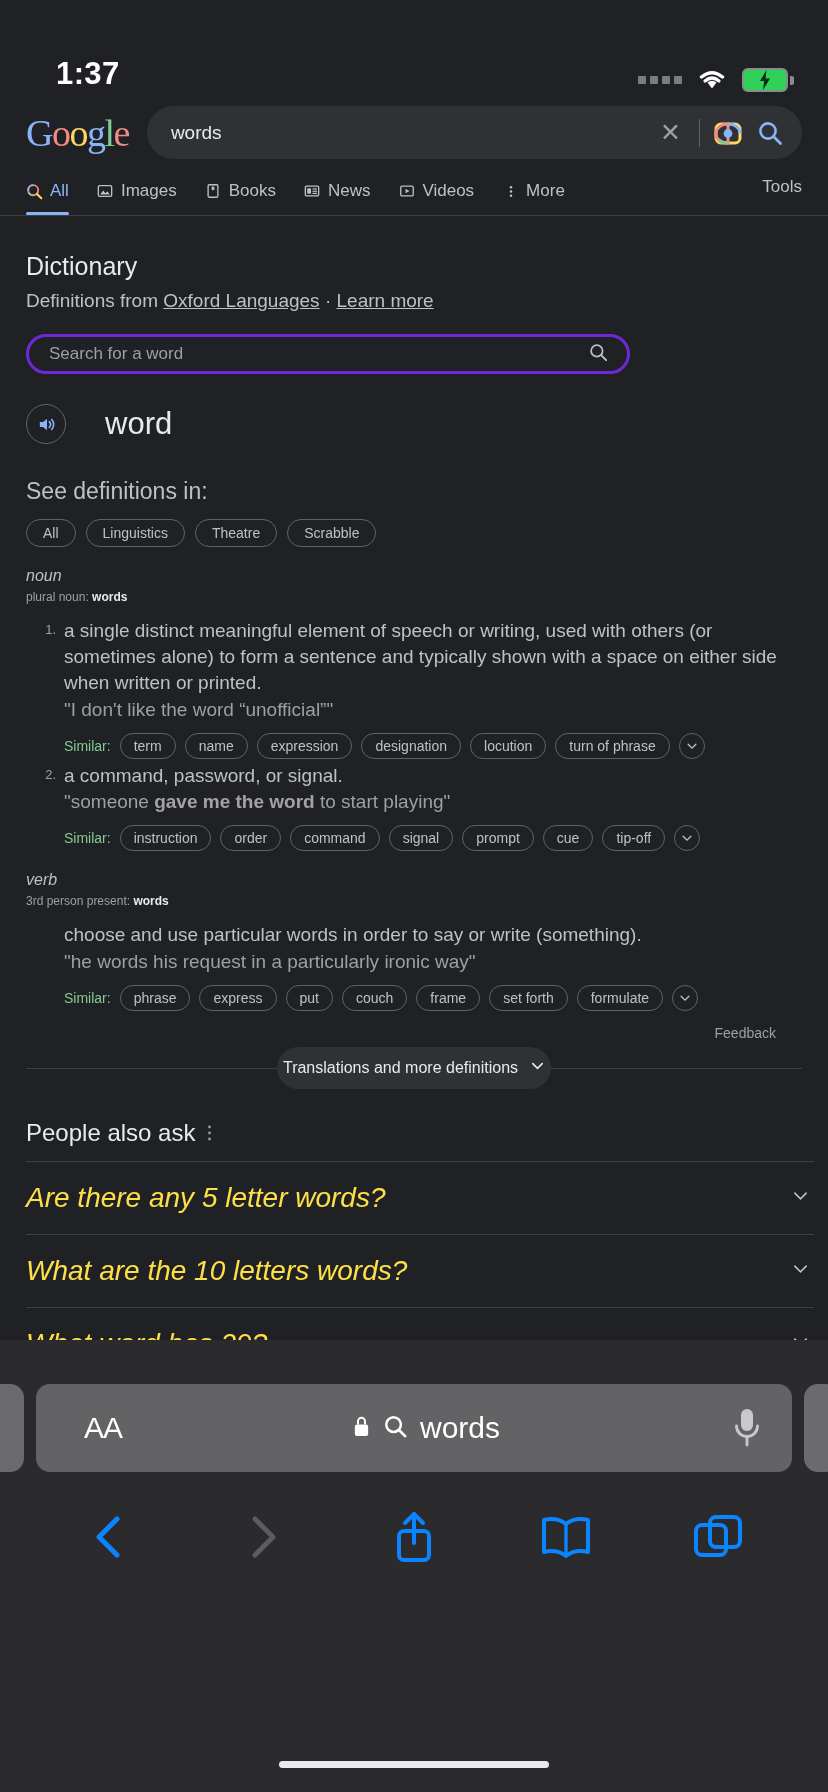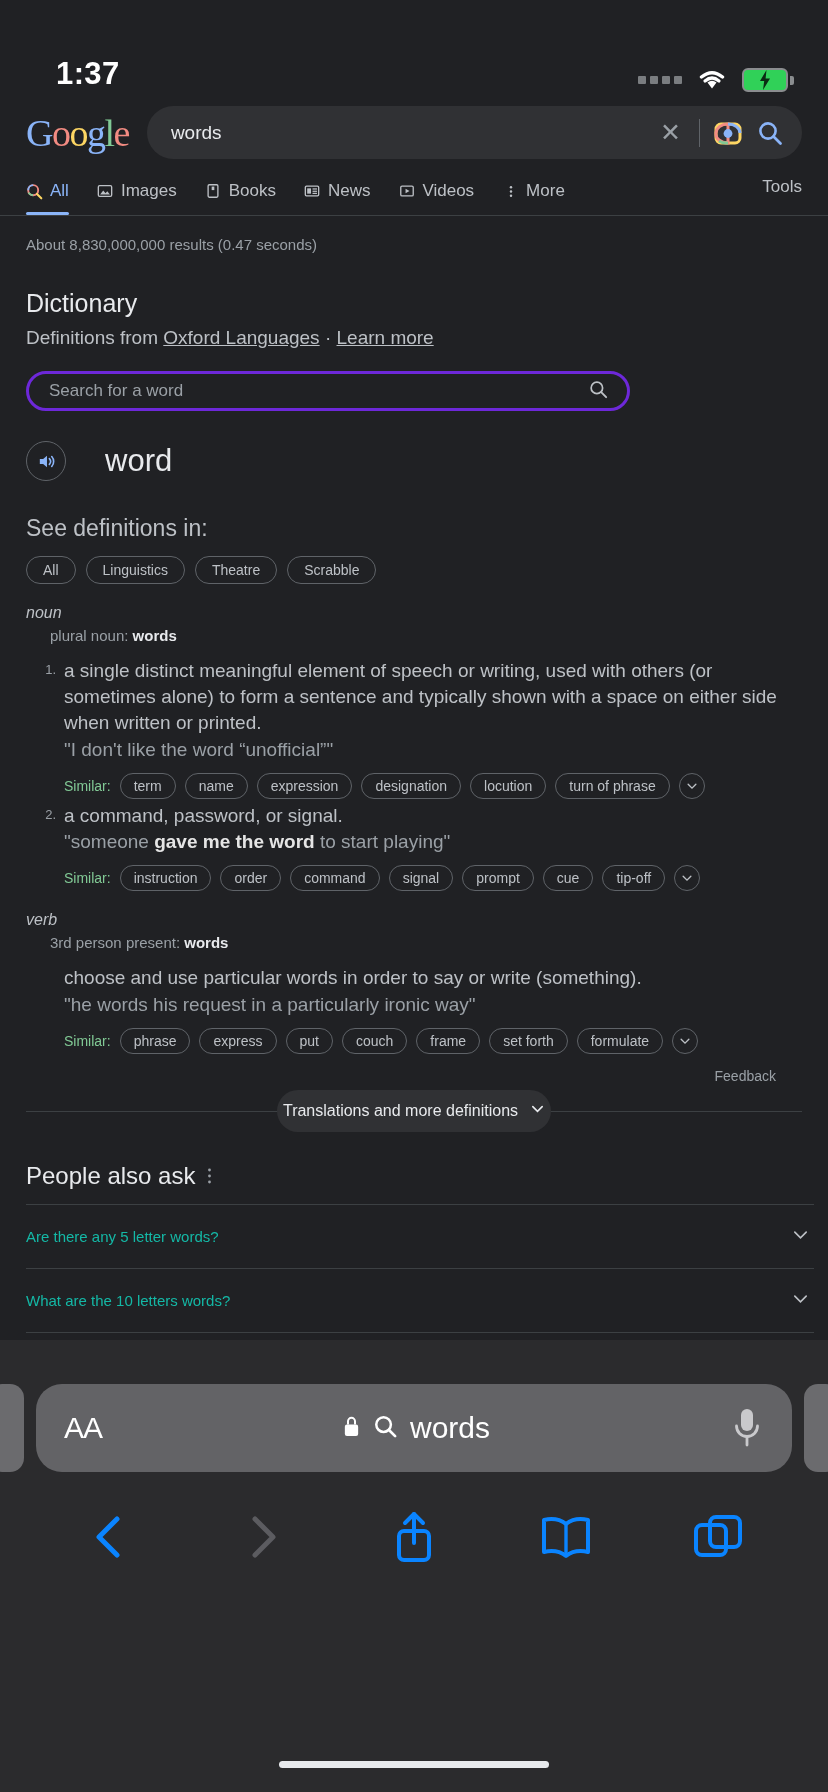--- a/index.html
+++ b/index.html
@@ -79,31 +79,31 @@
          display: flex; align-items: center; justify-content: center; }
   .headword { color: #e8eaed; font-size: 31px; margin-left: 19px; }
   .phonetic { color: #9aa0a6; font-size: 16px; margin: 8px 0 0 70px; }
 
   .see-in { color: #bdc1c6; font-size: 23px; margin-top: 34px; }
   .chips { display: flex; gap: 10px; margin-top: 14px; flex-wrap: wrap; }
   .chip { border: 1px solid #5f6368; border-radius: 16px; padding: 5px 16px;
           color: #bdc1c6; font-size: 14px; white-space: nowrap; }
 
   .pos { color: #bdc1c6; font-style: italic; font-size: 16px; margin-top: 20px; }
-  .infl { color: #9aa0a6; font-size: 15px; margin-top: 5px; margin-left: 24px; }
+  .infl { color: #9aa0a6; font-size: 12px; margin-top: 5px; }
   .infl b { color: #e8eaed; }
 
   .defs { margin: 14px 0 0 0; padding: 0; list-style: none; }
   .def { display: flex; margin-bottom: 4px; }
   .def-num { color: #9aa0a6; font-size: 13px; width: 38px; flex: 0 0 38px;
              text-align: right; padding-right: 8px; padding-top: 4px; }
   .def-body { flex: 1; }
   .def-text { color: #bdc1c6; font-size: 19px; line-height: 1.38; }
   .def-ex { color: #9aa0a6; font-size: 19px; line-height: 1.38; }
-  .def-ex b { color: #e5e5e5; }
+  .def-ex b { color: #a3a3a3; }
   .sim-row { display: flex; align-items: center; gap: 9px; margin-top: 10px; flex-wrap: nowrap; }
   .sim-label { color: #81c995; font-size: 14px; flex: 0 0 auto; }
   .sim-chip { border: 1px solid #5f6368; border-radius: 15px; padding: 4px 13px;
               color: #bdc1c6; font-size: 14px; white-space: nowrap; }
   .sim-more { width: 26px; height: 26px; border: 1px solid #5f6368; border-radius: 50%;
               display: flex; align-items: center; justify-content: center; flex: 0 0 auto; }
 
   .feedback { color: #9aa0a6; font-size: 14px; text-align: right; margin-top: 14px; padding-right: 26px; }
 
   .trans-wrap { position: relative; margin-top: 6px; }
@@ -115,44 +115,44 @@
   }
 
   
   .paa { padding: 30px 14px 0 26px; }
   .paa-head { display: flex; align-items: center; gap: 12px; }
   .paa-title { color: #e8eaed; font-size: 24px; }
   .kebab { color: #9aa0a6; font-size: 17px; letter-spacing: 0; line-height: .6; }
   .paa-list { margin-top: 14px; }
   .paa-item { border-top: 1px solid #3c4043; padding: 20px 4px 20px 0;
               display: flex; align-items: center; justify-content: space-between; }
-  .paa-q { color: #14b8a6; font-size: 15px; }
+  .paa-q { color: #fde047; font-size: 28px; font-style: italic; }
   .paa-feedback { color: #9aa0a6; font-size: 14px; text-align: right;
                   border-top: 1px solid #3c4043; padding-top: 10px; }
 
   
   .result { padding: 22px 26px 0 26px; display: flex; align-items: center; gap: 14px; }
   .favicon { width: 34px; height: 34px; border-radius: 50%; background: #e8f5e9;
              display: flex; align-items: center; justify-content: center;
              color: #1e8e3e; font-size: 17px; font-weight: 700; }
   .res-site { color: #e8eaed; font-size: 16px; }
   .res-url { color: #bdc1c6; font-size: 14px; }
   .res-kebab { color: #9aa0a6; font-size: 15px; line-height: .6; margin-left: 8px; }
 
   
   .safari {
     position: absolute; left: 0; bottom: 0; width: 828px; height: 452px;
     background: #2b2b2d;
   }
   .sf-urlrow { position: absolute; top: 44px; left: 0; width: 828px; height: 88px;
                display: flex; align-items: center; }
   .sf-side { width: 36px; height: 88px; background: #6b6b6e; border-radius: 14px; margin-left: -12px; }
-  .sf-field { flex: 1; height: 88px; background: #636366; border-radius: 26px;
+  .sf-field { flex: 1; height: 88px; background: #636366; border-radius: 14px;
               margin: 0 12px; display: flex; align-items: center; justify-content: space-between;
-              padding: 0 28px 0 28px; }
+              padding: 0 28px 0 48px; }
   .sf-aa { color: #fff; font-size: 30px; font-weight: 500; letter-spacing: -1px; }
   .sf-center { display: flex; align-items: center; gap: 12px; }
   .sf-url { color: #fff; font-size: 30px; font-weight: 500; }
   .sf-mic { width: 34px; height: 46px; }
   .sf-tools { position: absolute; top: 166px; left: 0; width: 828px;
               display: flex; align-items: center; justify-content: space-around; padding: 0 34px; }
   .sf-tool { width: 62px; height: 62px; display: flex; align-items: center; justify-content: center; }
   .home-ind { position: absolute; bottom: 24px; left: 50%; transform: translateX(-50%);
               width: 270px; height: 7px; background: #e8eaed; border-radius: 4px; }
 </style>
@@ -271,21 +271,20 @@
           <circle cx="3" cy="9" r="1.3" fill="#bdc1c6"></circle>
           <circle cx="3" cy="13.5" r="1.3" fill="#bdc1c6"></circle>
         </svg>
       </span>
       <span>More</span>
     </div>
     <div class="tools">Tools</div>
   </div>
   <div class="hrule"></div>
 
-  <div class="results-count">About 8,830,000,000 results (0.47 seconds)</div>
 
   <div class="dict">
     <div class="dict-title">Dictionary</div>
     <div class="dict-src">
       <span>Definitions from</span>
       <a href="#">Oxford Languages</a>
       <span>·</span>
       <a href="#">Learn more</a>
     </div>
 

